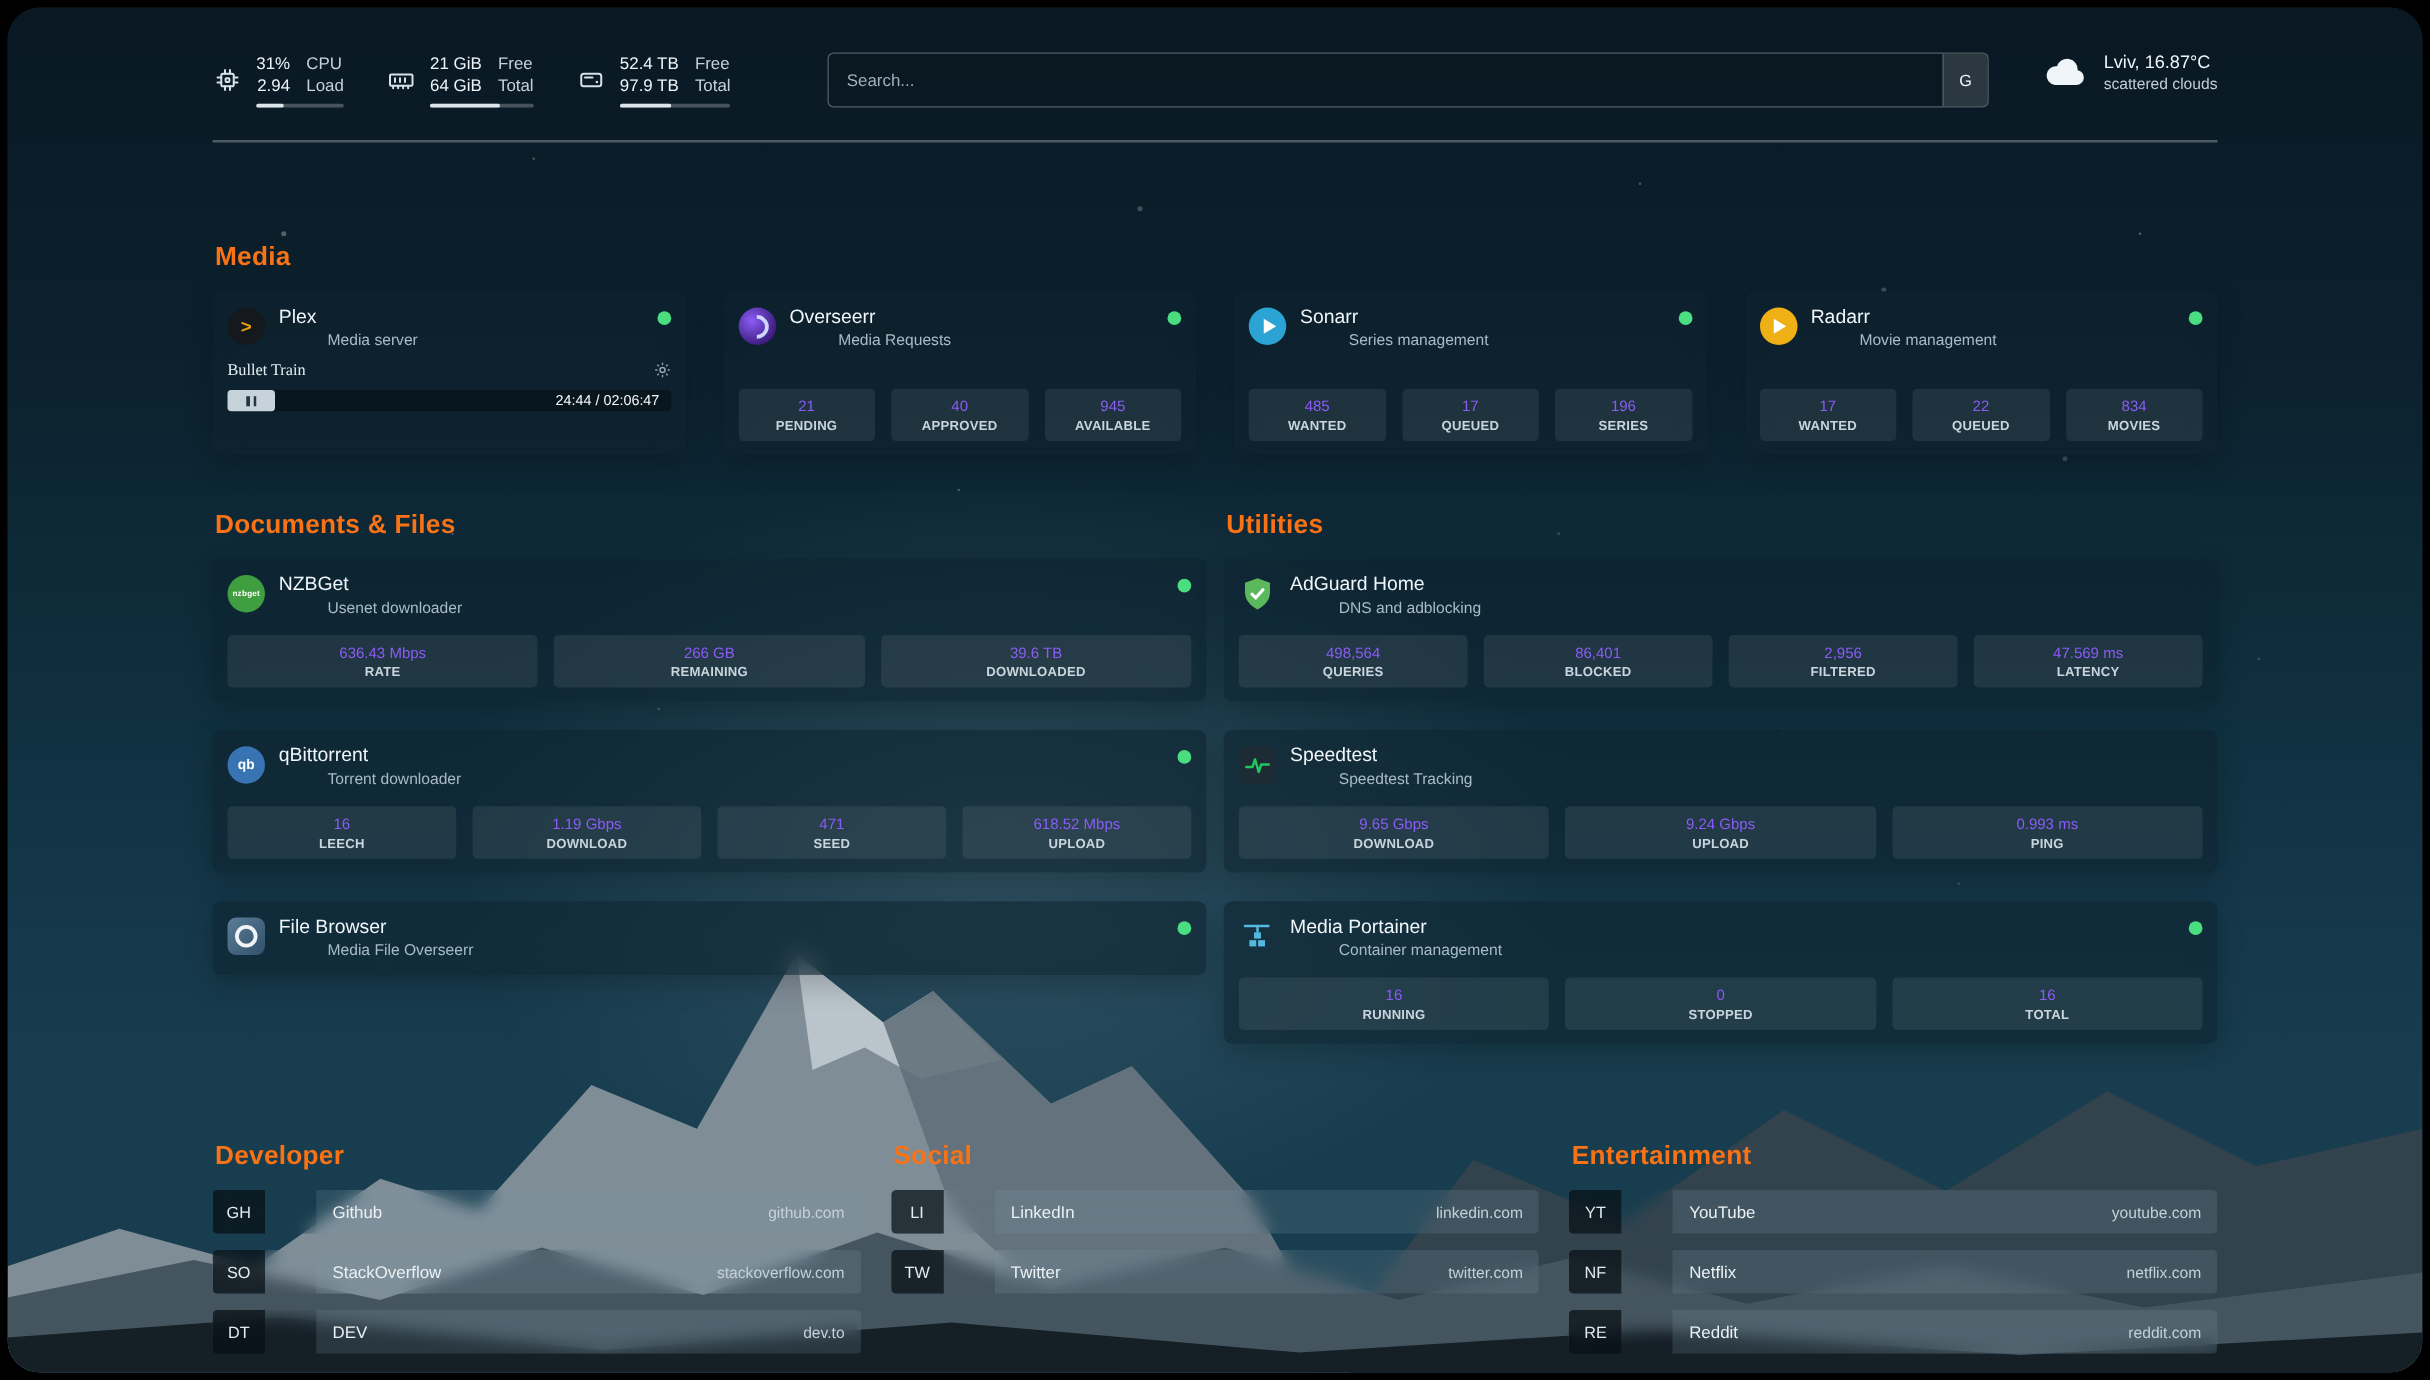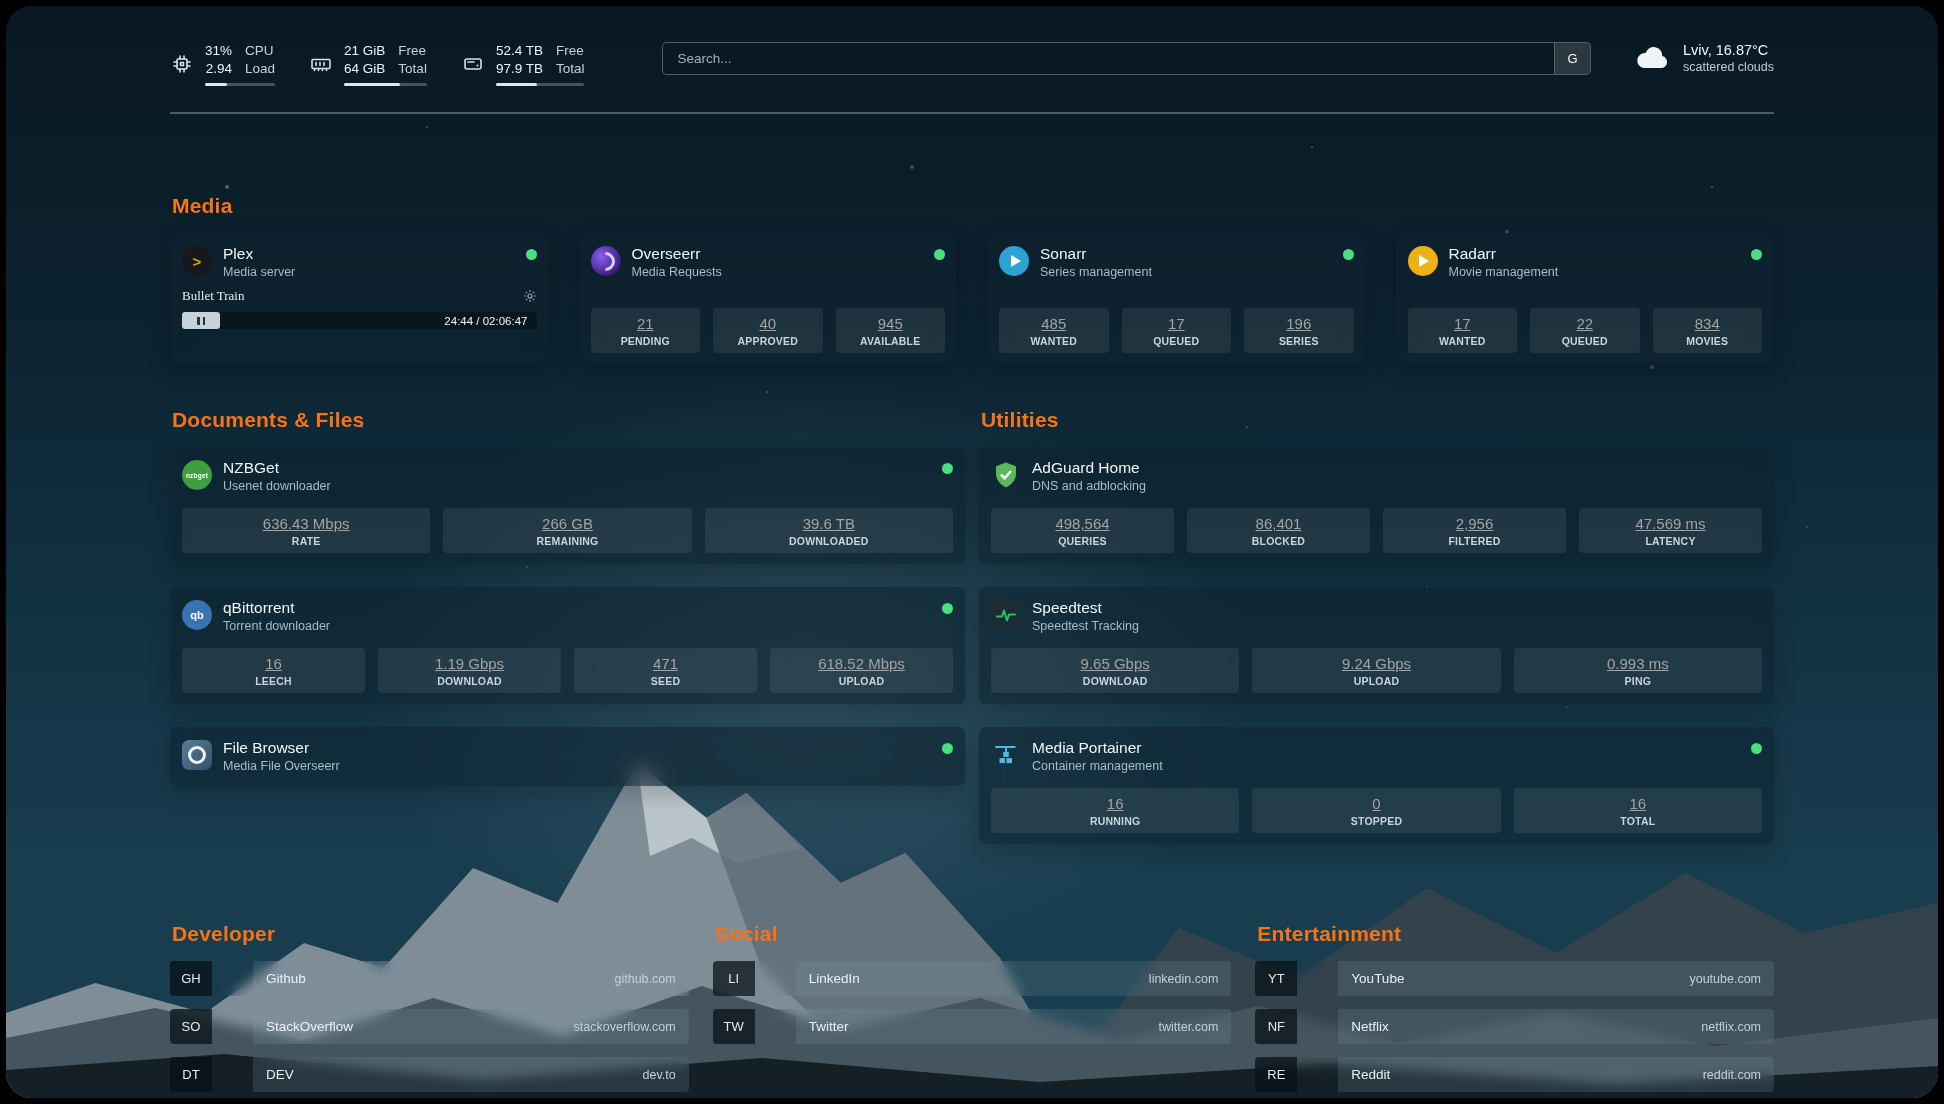--- a/index.html
+++ b/index.html
@@ -29,21 +29,21 @@
   
   .topbar { margin-top:36px; display:flex; align-items:flex-start; height:58px; }
   .res-widget { display:flex; align-items:center; gap:11px; margin-right:34px; }
   .res-widget svg { width:24px; height:24px; flex:0 0 auto; }
   .res-cols { display:flex; gap:13px; font-size:13.5px; line-height:1.35; }
   .res-vals { display:flex; flex-direction:column; align-items:flex-end; color:#eef4f7; }
   .res-labels { display:flex; flex-direction:column; color:#c6d2d9; }
   .res-bar { height:3px; margin-top:5px; background:rgba(255,255,255,.25); border-radius:2px; }
   .res-bar i { display:block; height:100%; background:#dde6eb; border-radius:2px; }
 
-  .search { flex:1; margin:0 44px; height:33px; display:flex; align-items:center;
+  .search { flex:1; margin:0 44px; height:44px; display:flex; align-items:center;
             background:rgba(9,23,31,.55); border:1px solid rgba(255,255,255,.30); border-radius:5px; overflow:hidden; }
   .search input { flex:1; border:none; background:transparent; outline:none; padding:0 14px;
                   color:#e8f0f4; font-size:13.5px; font-family:"Liberation Sans", sans-serif; }
   .search input::placeholder { color:#9fb2bc; }
   .search-provider { width:36px; align-self:stretch; display:flex; align-items:center; justify-content:center;
                      background:rgba(255,255,255,.14); border-left:1px solid rgba(255,255,255,.22);
                      color:#f2f7fa; font-size:13px; cursor:pointer; }
 
   .weather { display:flex; align-items:center; gap:12px; }
   .weather svg { width:36px; height:28px; }
@@ -58,27 +58,27 @@
   .cards-row { display:flex; gap:30px; }
 
   .card { background:rgba(13,34,46,.58); border-radius:7px; padding:11px 12px;
           backdrop-filter:blur(10px); box-shadow:0 8px 22px rgba(0,0,0,.20);
           display:flex; flex-direction:column; }
   .card-media { flex:1; height:131px; }
 
   .svc-head { display:flex; align-items:flex-start; gap:11px; }
   .svc-meta { line-height:1.25; }
   .svc-name { font-size:15.5px; font-weight:500; color:#f0f6f9; }
-  .svc-desc { font-size:12.5px; color:#a9bbc5; margin-top:2px; }
+  .svc-desc { font-size:12.5px; color:#a9bbc5; margin-top:2px;margin-left:39px; }
   .status-dot { width:11px; height:11px; border-radius:50%; background:#4ade80; margin-left:auto; margin-top:5px; flex:0 0 auto; }
 
   .stats { display:flex; gap:13px; margin-top:auto; }
   .stats-flow { margin-top:13px; }
   .stat { flex:1; background:rgba(255,255,255,.08); border-radius:4px; padding:7px 4px 6px; text-align:center; }
-  .stat-value { font-size:15px; color:#a3a3a3;text-decoration:underline; }
+  .stat-value { font-size:12px; color:#8b5cf6; }
   .stat-label { font-size:10.5px; font-weight:700; color:#c9d5dc; margin-top:3px; letter-spacing:.2px; }
 
   
   .player-row { display:flex; align-items:center; margin-top:7px;font-family:Liberation Serif, serif; }
   .player-title { font-size:13px; color:#e8f0f4; }
   .gear { margin-left:auto; opacity:.75; display:flex; }
   .gear svg { width:14px; height:14px; }
   .player-bar-row { margin-top:8px; }
   .ptrack { position:relative; height:17px; background:rgba(7,17,23,.68); border-radius:3px; display:flex; align-items:center; }
   .pfill { position:absolute; left:0; top:0; bottom:0; width:38px; background:#c7d3da; border-radius:3px;

